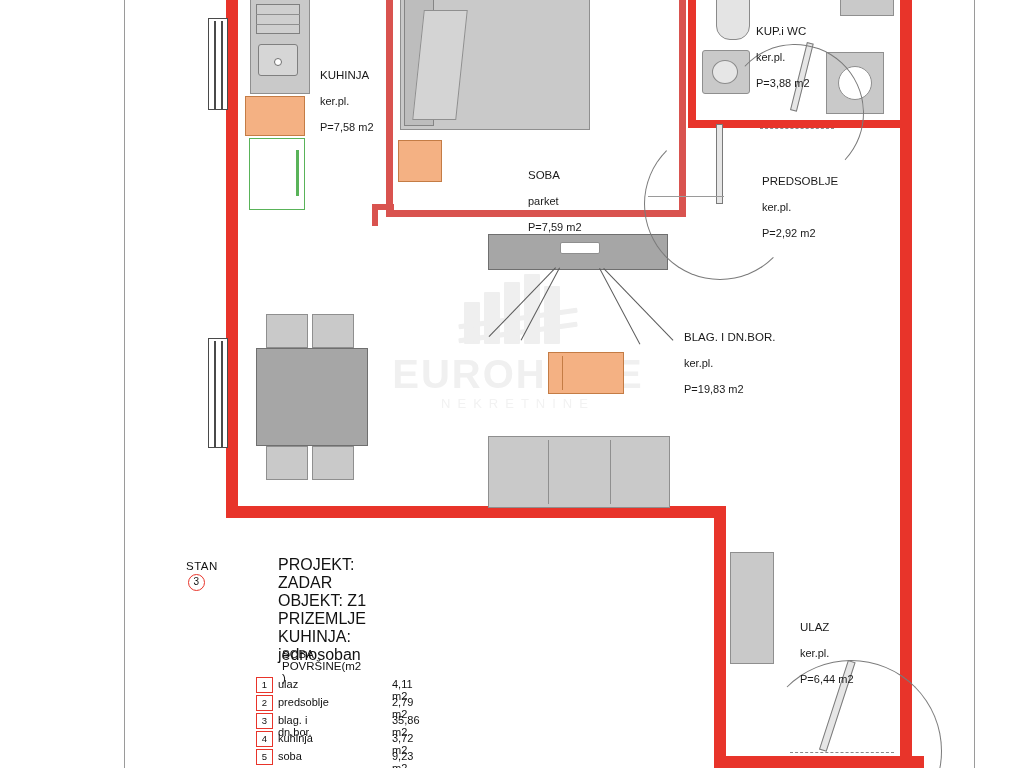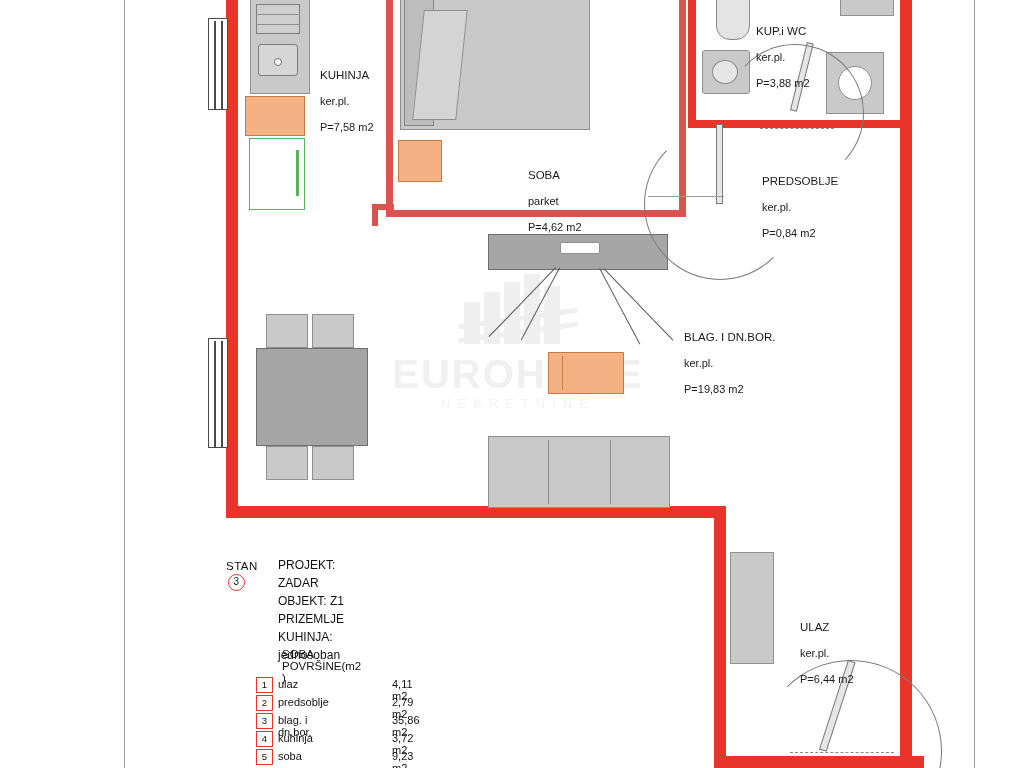--- a/index.html
+++ b/index.html
@@ -69,37 +69,37 @@
   #watermark .wm-sub {
     font-size: 13px;
     letter-spacing: 7px;
     color: #f2f2f2;
   }
 
   
   #titleblock { position: absolute; left: 186px; top: 556px; }
   #titleblock .stan {
     position: absolute; left: 0; top: 4px;
-    font-size: 11.5px; color: #111; letter-spacing: .5px; margin-left: 40px;
+    font-size: 11.5px; color: #111; letter-spacing: .5px;
   }
   #titleblock .stan-circle {
     display: inline-block;
     width: 15px; height: 15px;
     border: 1.3px solid #e8342a;
     border-radius: 50%;
     color: #111;
     font-size: 10px;
     text-align: center;
     line-height: 14px;
     margin-left: 2px;
     vertical-align: -3px;
   }
   #titleblock .proj {
     position: absolute; left: 92px; top: 0;
-    font-size: 12px; line-height: 18px; color: #111;
+    font-size: 16px; line-height: 18px; color: #111;
   }
   #titleblock .netto {
     position: absolute; left: 96px; top: 92px;
     font-size: 11.5px; color: #111;
   }
   #legend {
     position: absolute; left: 70px; top: 120px;
     font-size: 11px; color: #111;
   }
   .legrow { position: relative; height: 18px; }
@@ -250,33 +250,33 @@
 
   <div class="label" style="left:320px; top:56px;">
     <span class="ttl">KUHINJA</span><br>
     <span>ker.pl.</span><br>
     <span>P=7,58 m2</span>
   </div>
 
   <div class="label" style="left:528px; top:156px;">
     <span class="ttl">SOBA</span><br>
     <span>parket</span><br>
-    <span>P=4,62 m2</span>
+    <span>P=7,59 m2</span>
   </div>
 
   <div class="label" style="left:756px; top:12px;">
     <span class="ttl">KUP.i WC</span><br>
     <span>ker.pl.</span><br>
     <span>P=3,88 m2</span>
   </div>
 
   <div class="label" style="left:762px; top:162px;">
     <span class="ttl">PREDSOBLJE</span><br>
     <span>ker.pl.</span><br>
-    <span>P=0,84 m2</span>
+    <span>P=2,92 m2</span>
   </div>
 
   <div class="label" style="left:684px; top:318px;">
     <span class="ttl">BLAG. I DN.BOR.</span><br>
     <span>ker.pl.</span><br>
     <span>P=19,83 m2</span>
   </div>
 
   <div class="label" style="left:800px; top:608px;">
     <span class="ttl">ULAZ</span><br>

